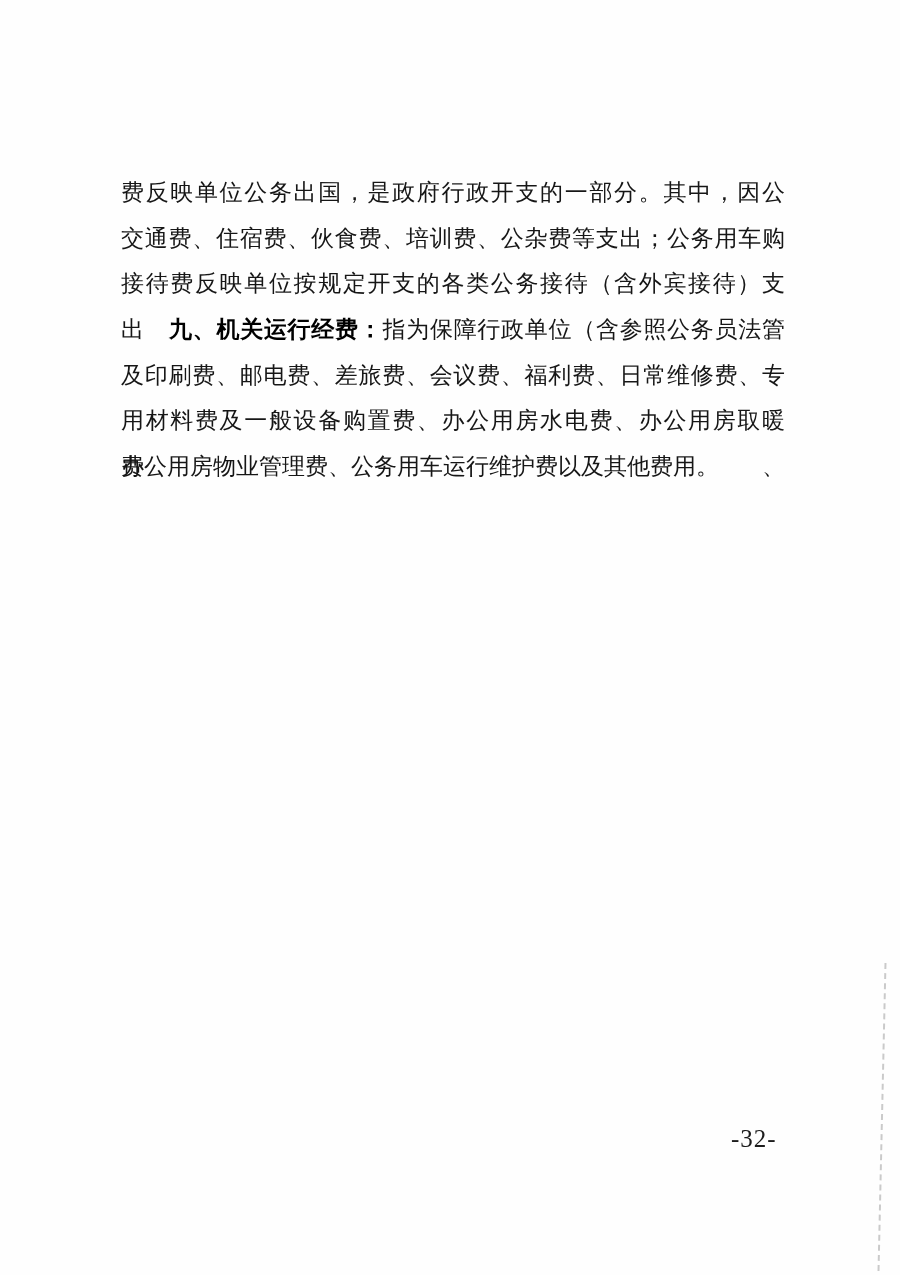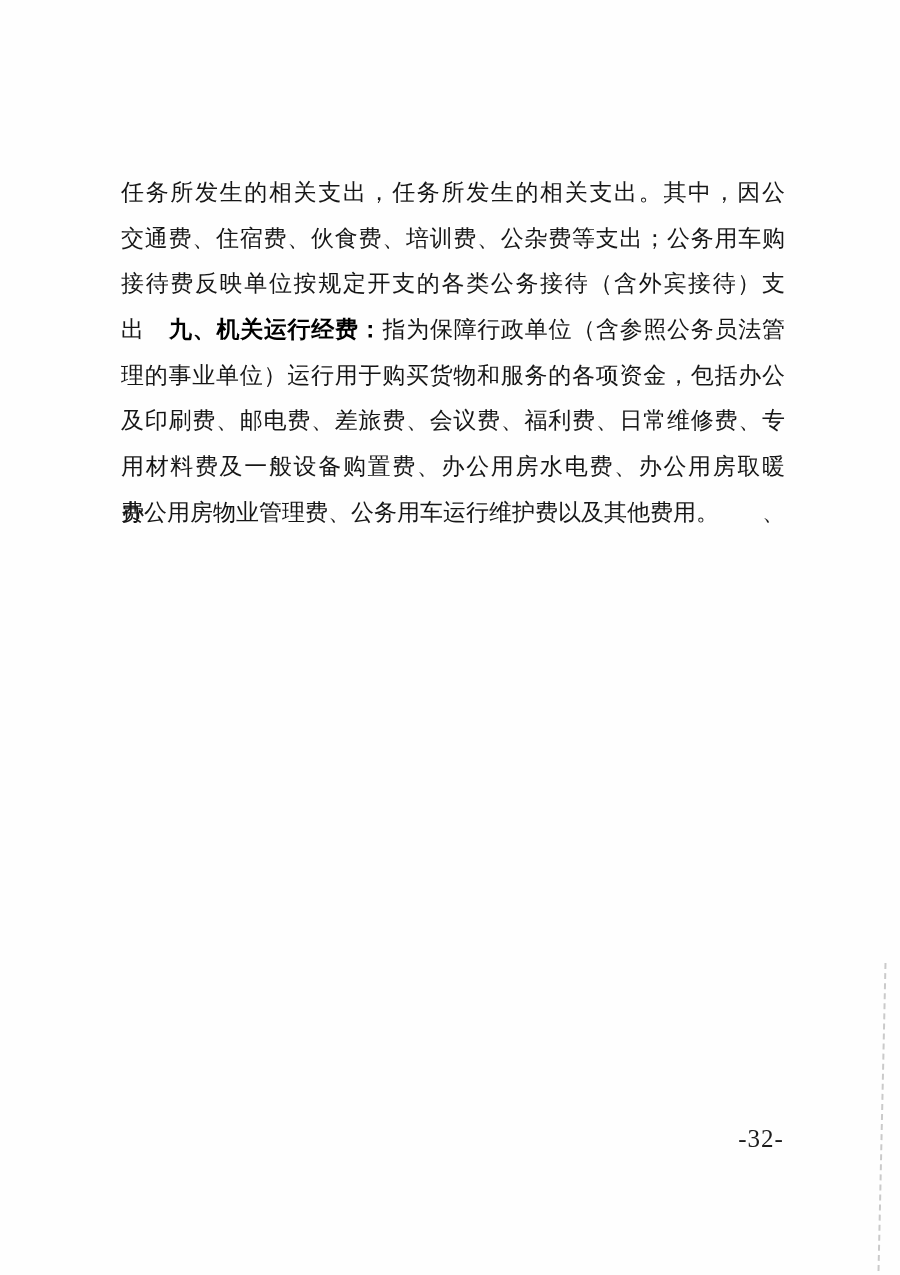--- a/index.html
+++ b/index.html
@@ -48,49 +48,47 @@
   .page-number {
     position: absolute;
     left: 731px;
     top: 1122px;
     width: 60px;
     font-size: 25px;
     line-height: 34px;
     letter-spacing: 1px;
     color: #1c1c1c;
     font-family: "Liberation Serif", "DejaVu Serif", serif;
-    text-align: center;
   }
   .scan-dotted-line {
     position: absolute;
     left: 881px;
     top: 963px;
     height: 308px;
     width: 0;
     border-left: 2px dashed #c2c2c2;
     transform: rotate(1.3deg);
     transform-origin: 50% 50%;
     opacity: 0.85;
   }
 </style>
 </head>
 <body>
 
 <div class="page">
 
   <div class="text-body">
 
-    <div class="line fill">任务所发生的相关支出，任务所发生的相关支出。其中，因公</div>
+    <div class="line fill">费反映单位公务出国，是政府行政开支的一部分。其中，因公</div>
     <div class="line fill">交通费、住宿费、伙食费、培训费、公杂费等支出；公务用车购</div>
     <div class="line fill">接待费反映单位按规定开支的各类公务接待（含外宾接待）支出。</div>
 
     <div class="line fill indent">
       <span class="section-heading">九、机关运行经费：</span><span>指为保障行政单位（含参照公务员法管</span>
     </div>
-    <div class="line fill">理的事业单位）运行用于购买货物和服务的各项资金，包括办公</div>
     <div class="line fill">及印刷费、邮电费、差旅费、会议费、福利费、日常维修费、专</div>
     <div class="line fill">用材料费及一般设备购置费、办公用房水电费、办公用房取暖费、</div>
     <div class="line">办公用房物业管理费、公务用车运行维护费以及其他费用。</div>
 
   </div>
 
   <div class="page-number">-32-</div>
 
   <div class="scan-dotted-line"></div>
 

